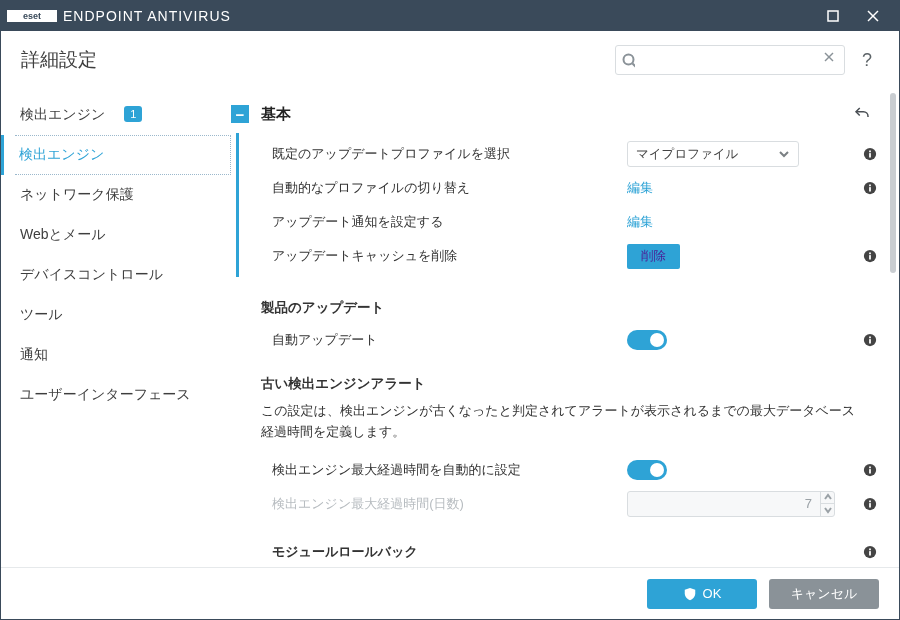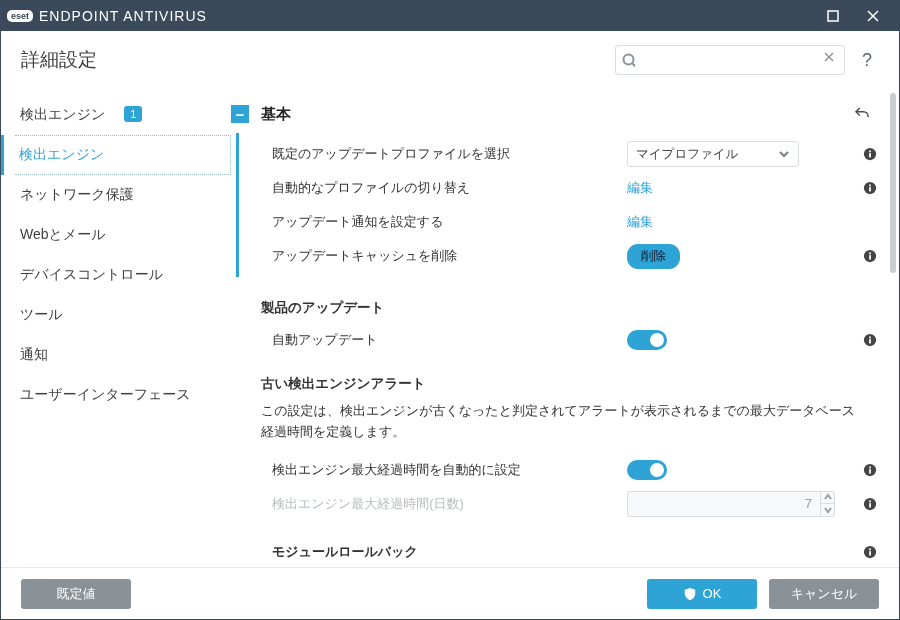--- a/index.html
+++ b/index.html
@@ -26,21 +26,21 @@
     border: 1px solid #3a4a5a;
   }
   
   .titlebar {
     height: 30px; background: var(--titlebar); color: #fff;
     display:flex; align-items:center; padding:0 6px;
   }
   .brand { display:flex; align-items:center; gap:6px; font-size:13px; letter-spacing:0.5px;}
   .brand-badge {
     background:#fff; color:#3a4a5a; font-weight:bold; font-size:9px;
-    padding:1px 4px; border-radius:5px; letter-spacing:0;
+    padding:1px 16px; border-radius:0; letter-spacing:0;
   }
   .brand-name { font-weight:300; font-size:14px; letter-spacing:1px;}
   .titlebar-spacer { flex:1; }
   .titlebar-btn {
     width:40px; height:30px; display:flex; align-items:center; justify-content:center;
     color:#fff; cursor:pointer;
   }
   .titlebar-btn svg { width:12px; height:12px; stroke:#fff; stroke-width:1.5; fill:none;}
 
   
@@ -133,21 +133,21 @@
   .select-ctl {
     border:1px solid var(--border); border-radius:3px; height:26px; width:172px;
     display:flex; align-items:center; padding:0 8px; background:#fff; font-size:12.5px;
     color:#444; cursor:pointer; justify-content:space-between;
   }
   .select-ctl svg{width:12px;height:12px;stroke:#7b8084;fill:none;stroke-width:2;}
   .link {
     color: var(--accent); font-size:13px; cursor:pointer;
   }
   .pill-btn {
-    background: var(--accent); color:#0f172a; border-radius:11px; padding:4px 14px;
+    background: var(--accent); color:#4c1d95; border-radius:2px; padding:4px 14px;
     font-size:12.5px; cursor:pointer; border:none;
   }
   .toggle {
     width:40px; height:20px; background: var(--accent); border-radius:10px; position:relative; cursor:pointer;
   }
   .toggle::after{
     content:""; position:absolute; right:3px; top:3px; width:14px; height:14px;
     background:#fff; border-radius:50%;
   }
   .spinner {
@@ -399,21 +399,20 @@
       </div>
 
     </div>
     <div class="scroll-rail">
       <div class="scroll-thumb"></div>
     </div>
   </div>
 </div>
 
 <div class="footer">
-  <button class="btn gray">既定値</button>
   <div class="footer-spacer"></div>
   <button class="btn primary">
     <svg viewBox="0 0 16 16">
         <path d="M8 1l6 2v4c0 4-3 7-6 8-3-1-6-4-6-8V3l6-2z"></path>
       </svg>
     <span>OK</span>
   </button>
   <button class="btn gray">キャンセル</button>
 </div>
 

